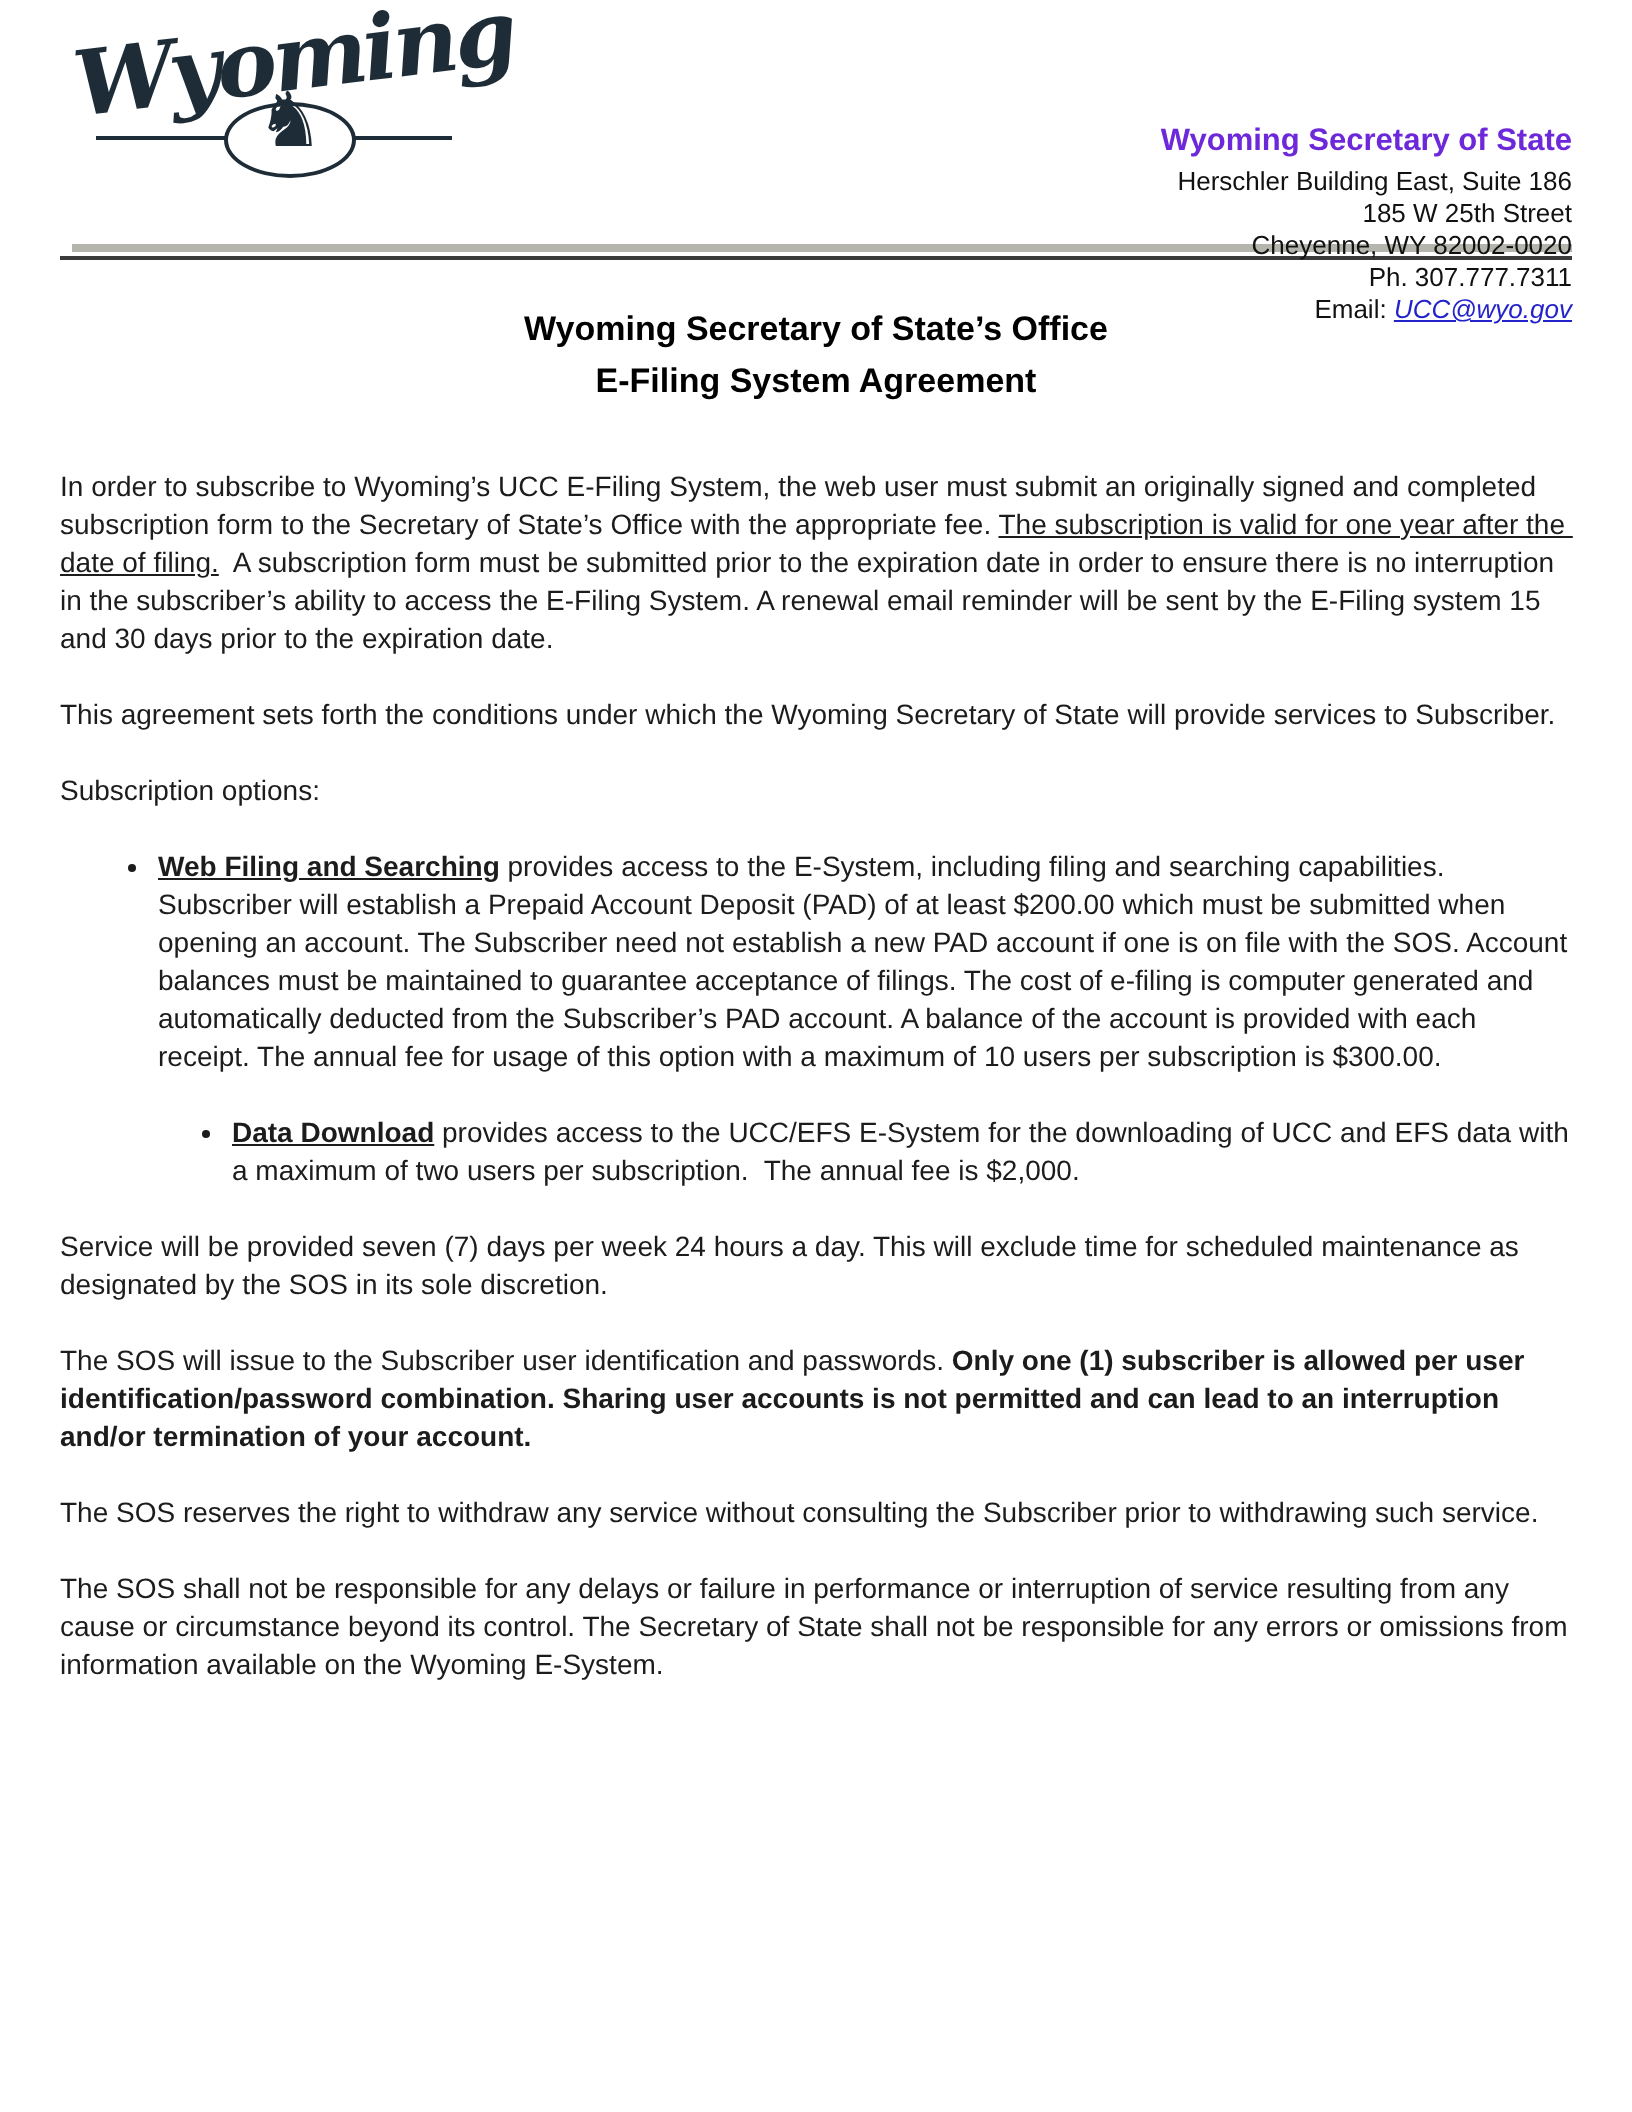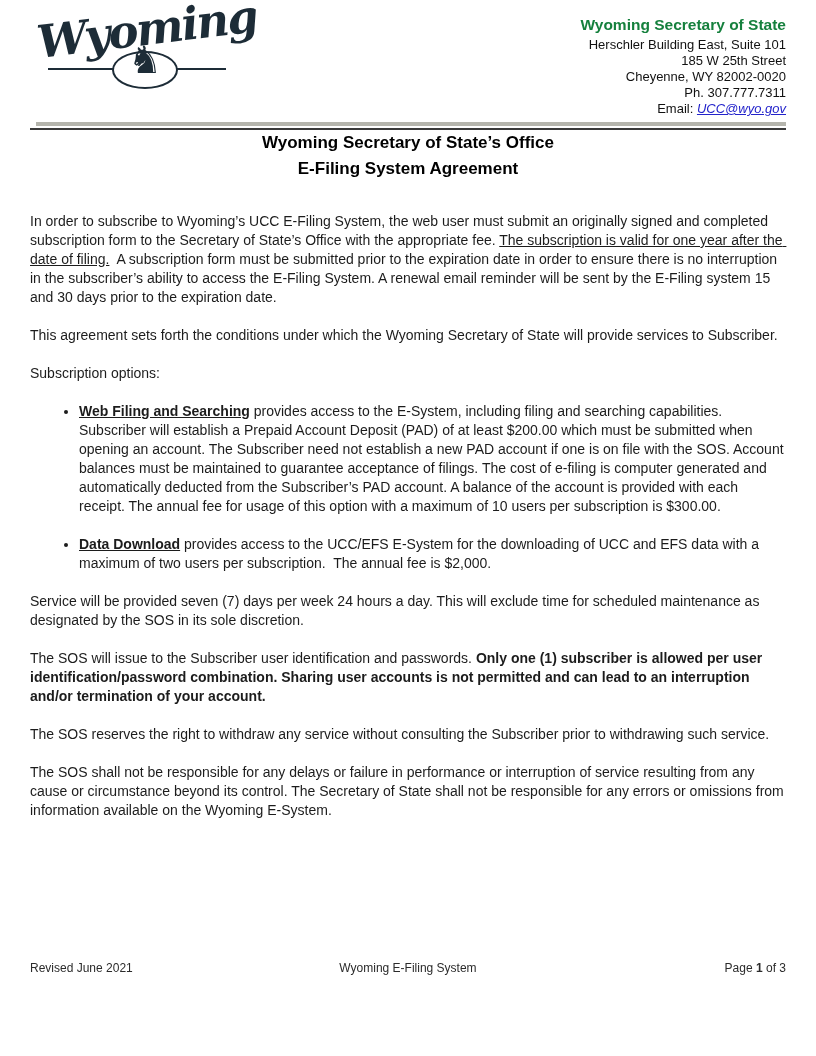--- a/index.html
+++ b/index.html
@@ -36,37 +36,37 @@
     position: absolute; left: 50%; top: 2px; transform: translateX(-50%);
     width: 66px; height: 38px; border: 2px solid #1d2c37; border-radius: 50%;
     background: #ffffff;
   }
   .emblem-horse {
     position: absolute; left: 50%; top: -8px; transform: translateX(-50%);
     font-family: "DejaVu Sans", sans-serif;
     font-size: 38px; line-height: 1; color: #1d2c37;
   }
   .addr { text-align: right; line-height: 16px; font-size: 13px; color: #111; padding-top: 2px; }
-  .addr-title { font-size: 15.5px; font-weight: bold; color: #15803d; margin-bottom: 3px; line-height: 18px; }
+  .addr-title { font-size: 15.5px; font-weight: bold; color: #6d28d9; margin-bottom: 3px; line-height: 18px; margin-top: 46px; }
   .addr a.email-link { color: #2323cb; text-decoration: underline; font-style: italic; }
 
   
   .rule { margin-top: 4px; }
   .rule-thick { height: 4px; background: #b5b5ad; margin-left: 6px; }
   .rule-thin  { height: 2px; background: #3a3a3a; margin-top: 2px; }
 
   
-  .doc-title { text-align: center; font-weight: bold; font-size: 17px; line-height: 26px; color: #000; }
+  .doc-title { text-align: center; font-weight: bold; font-size: 17px; line-height: 26px; color: #000; margin-top: 22px; }
 
   
   main { margin-top: 30px; font-size: 14px; line-height: 19px; }
   main p { margin: 0 0 19px 0; white-space: pre-wrap; }
   main ul { margin: 0 0 19px 0; padding-left: 49px; }
   main li { margin-bottom: 19px; white-space: pre-wrap; }
-  main li:last-child { margin-bottom: 0; }
+  main li:last-child { margin-bottom: 0; margin-left: 37px; }
   .b { font-weight: bold; }
   .u { text-decoration: underline; }
 
   
   .page-footer {
     position: absolute; left: 30px; right: 30px; top: 961px;
     display: flex; align-items: baseline;
     font-size: 12px; color: #2b2b2b;
   }
   .page-footer .f-left  { flex: 1; text-align: left; }
@@ -82,21 +82,21 @@
     <div class="logo">
       <div class="logo-script">Wyoming</div>
       <div class="emblem">
         <div class="emblem-line"></div>
         <div class="emblem-oval"></div>
         <div class="emblem-horse">♞</div>
       </div>
     </div>
     <div class="addr">
       <div class="addr-title">Wyoming Secretary of State</div>
-      <div>Herschler Building East, Suite 101</div>
+      <div>Herschler Building East, Suite 186</div>
       <div>185 W 25th Street</div>
       <div>Cheyenne, WY 82002-0020</div>
       <div>Ph. 307.777.7311</div>
       <div><span>Email: </span><a href="#" class="email-link">UCC@wyo.gov</a></div>
     </div>
   </header>
 
   <div class="rule">
     <div class="rule-thick"></div>
     <div class="rule-thin"></div>
@@ -114,19 +114,14 @@
     <ul>
       <li><span class="b u">Web Filing and Searching</span><span> provides access to the E-System, including filing and searching capabilities. Subscriber will establish a Prepaid Account Deposit (PAD) of at least $200.00 which must be submitted when opening an account. The Subscriber need not establish a new PAD account if one is on file with the SOS. Account balances must be maintained to guarantee acceptance of filings. The cost of e-filing is computer generated and automatically deducted from the Subscriber’s PAD account. A balance of the account is provided with each receipt. The annual fee for usage of this option with a maximum of 10 users per subscription is $300.00.</span></li>
       <li><span class="b u">Data Download</span><span> provides access to the UCC/EFS E-System for the downloading of UCC and EFS data with a maximum of two users per subscription.  The annual fee is $2,000.</span></li>
     </ul>
     <p>Service will be provided seven (7) days per week 24 hours a day. This will exclude time for scheduled maintenance as designated by the SOS in its sole discretion.</p>
     <p><span>The SOS will issue to the Subscriber user identification and passwords. </span><span class="b">Only one (1) subscriber is allowed per user identification/password combination. Sharing user accounts is not permitted and can lead to an interruption and/or termination of your account.</span></p>
     <p>The SOS reserves the right to withdraw any service without consulting the Subscriber prior to withdrawing such service.</p>
     <p>The SOS shall not be responsible for any delays or failure in performance or interruption of service resulting from any cause or circumstance beyond its control. The Secretary of State shall not be responsible for any errors or omissions from information available on the Wyoming E-System.</p>
   </main>
 
-  <footer class="page-footer">
-    <div class="f-left">Revised June 2021</div>
-    <div class="f-center">Wyoming E-Filing System</div>
-    <div class="f-right"><span>Page </span><b>1</b><span> of 3</span></div>
-  </footer>
 
 </div>
 
 </body></html>

